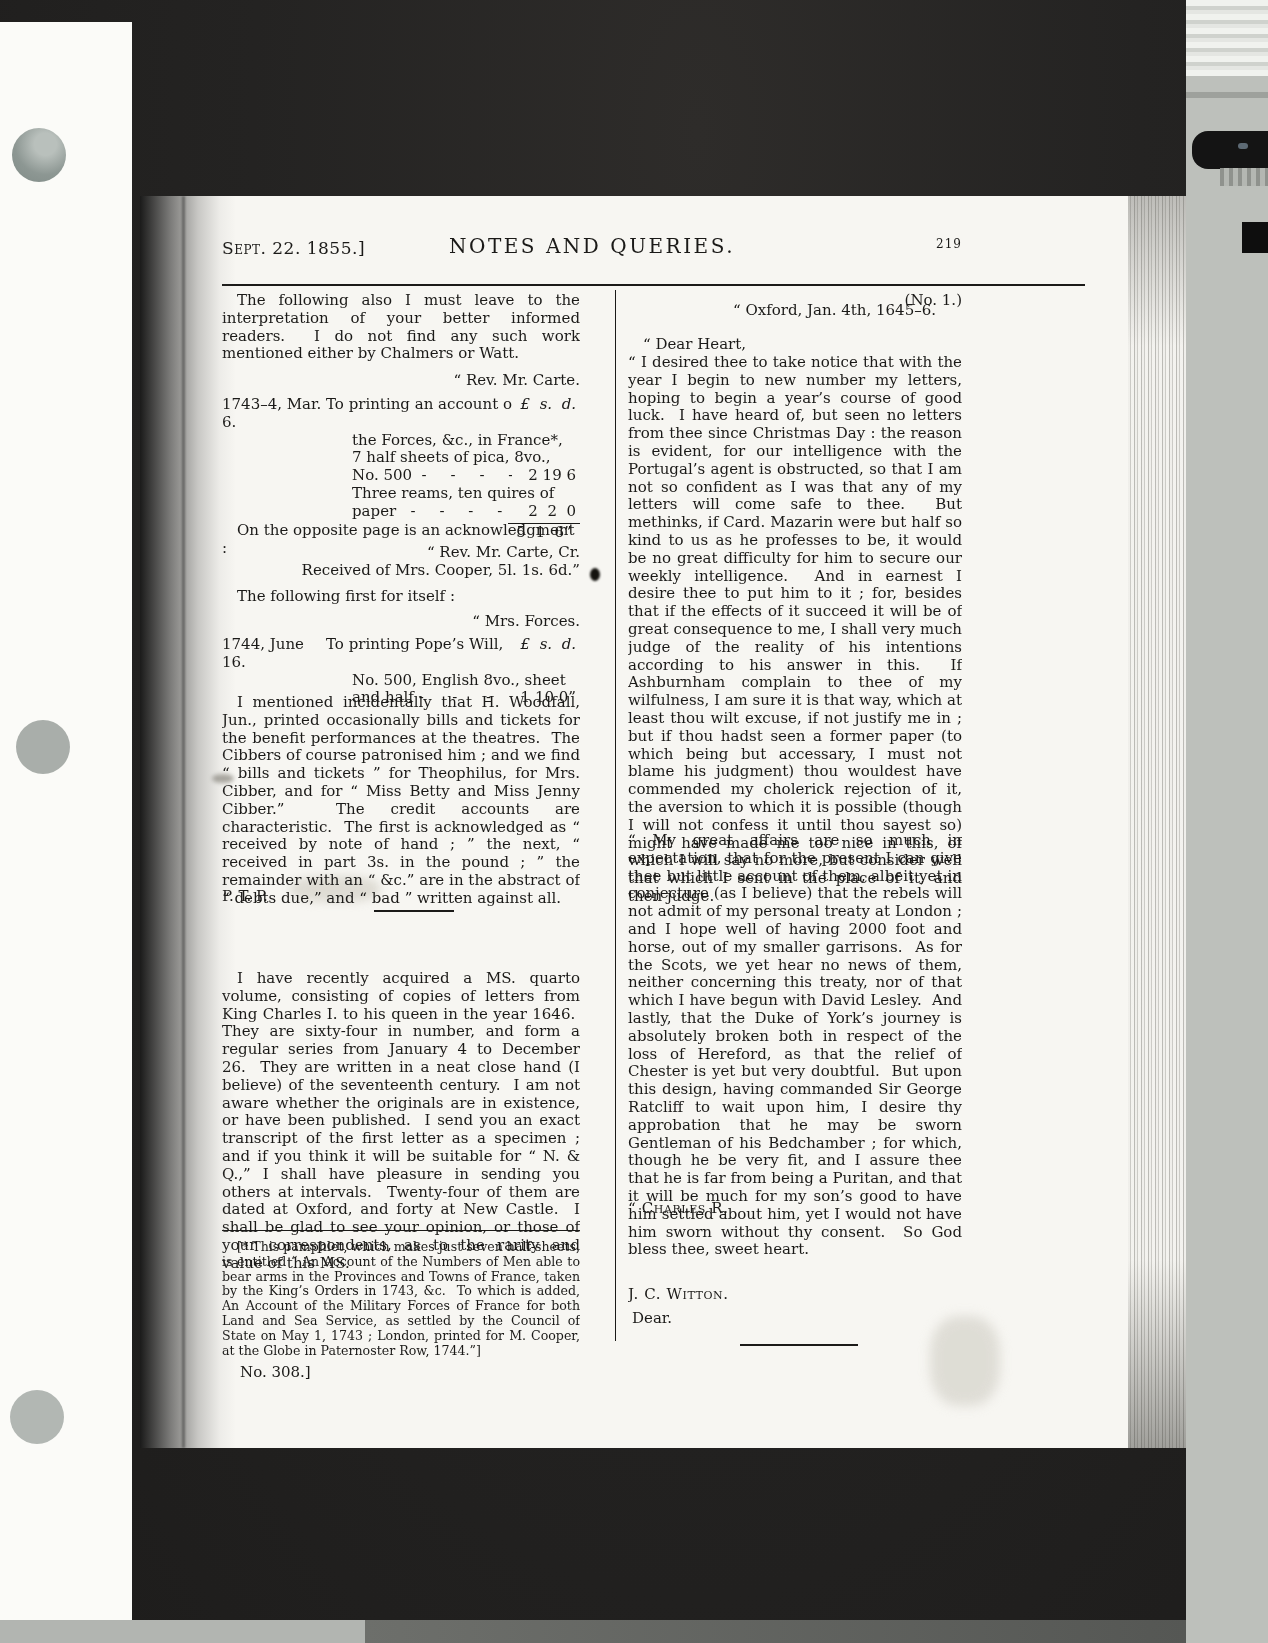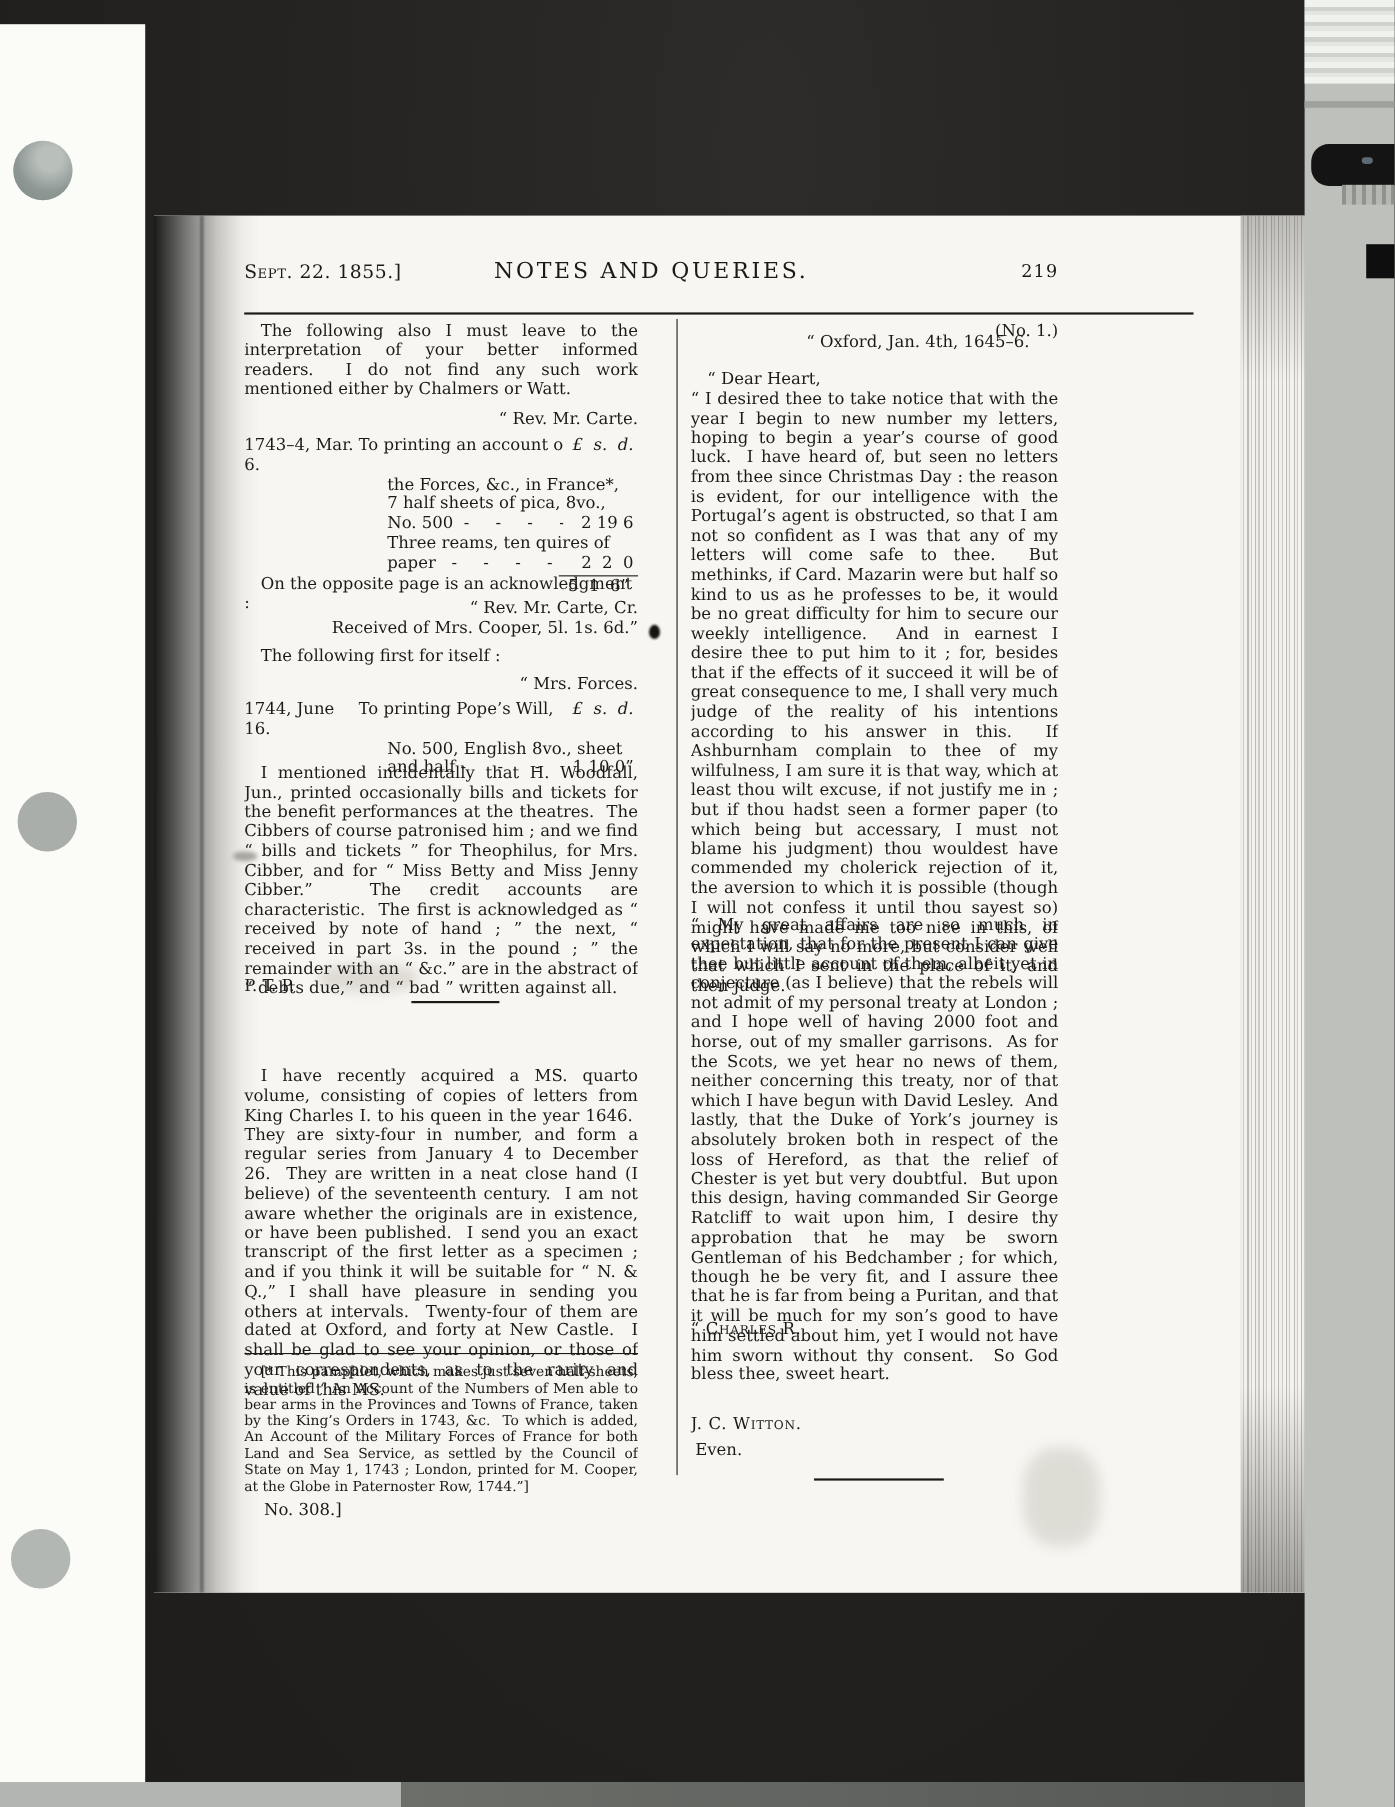--- a/index.html
+++ b/index.html
@@ -36,21 +36,21 @@
   .binding-streak{position:absolute;left:42px;top:0;width:3px;height:1252px;background:rgba(30,30,30,.45);filter:blur(1px);}
   .fore-edge{position:absolute;right:0;top:0;width:58px;height:1252px;pointer-events:none;opacity:.9;
      background:repeating-linear-gradient(90deg,#efeeea 0 2px,#c7c6c1 2px 3px,#f3f2ee 3px 6px,#b5b4af 6px 7px);}
   .fore-edge-shade{position:absolute;right:0;top:0;width:58px;height:1252px;pointer-events:none;
      background:linear-gradient(180deg,rgba(90,90,85,.35),rgba(0,0,0,0) 12%,rgba(0,0,0,0) 85%,rgba(60,60,55,.45));}
 
   
   .header-row{position:absolute;left:82px;top:38px;width:740px;height:30px;}
   .hdr-date{position:absolute;left:0;top:4px;font-size:17px;font-variant:small-caps;letter-spacing:.5px;}
   .hdr-title{position:absolute;left:0;right:0;text-align:center;top:0;font-size:20px;letter-spacing:2.5px;}
-  .hdr-num{position:absolute;right:0;top:3px;font-size:16px;letter-spacing:1px;}
+  .hdr-num{position:absolute;right:0;top:3px;font-size:12px;letter-spacing:1px;}
   .header-rule{position:absolute;left:82px;top:88px;width:863px;border-top:2.5px solid #1b1a18;}
   .col-divider{position:absolute;left:475px;top:94px;width:0;height:1051px;border-left:1.6px solid #1b1a18;}
 
   
   .col{position:absolute;top:96px;overflow:hidden;font-size:15px;line-height:17.8px;}
   .left-col{left:82px;width:358px;height:1160px;}
   .right-col{left:488px;width:334px;height:1160px;}
   .blk{position:absolute;left:0;width:100%;}
   .just{text-align:justify;}
   .ctr{text-align:right;}
@@ -181,21 +181,21 @@
     <div class="col right-col">
       <div class="blk ctr" style="top:0;">(No. 1.)</div>
       <div class="blk" style="top:10px;text-align:right;padding-right:26px;width:308px;">“ Oxford, Jan. 4th, 1645–6.</div>
       <div class="blk" style="top:44px;padding-left:15px;">“ Dear Heart,</div>
 
       <div class="blk just" style="top:62px;height:478px;">“ I desired thee to take notice that with the year I begin to new number my letters, hoping to begin a year’s course of good luck.&nbsp; I have heard of, but seen no letters from thee since Christmas Day :  the reason is evident, for our intelligence with the Portugal’s agent is obstructed, so that I am not so confident as I was that any of my letters will come safe to thee.&nbsp; But methinks, if Card. Mazarin were but half so kind to us as he professes to be, it would be no great difficulty for him to secure our weekly intelligence.&nbsp; And in earnest I desire thee to put him to it ; for, besides that if the effects of it succeed it will be of great consequence to me, I shall very much judge of the reality of his intentions according to his answer in this.&nbsp; If Ashburnham complain to thee of my wilfulness, I am sure it is that way, which at least thou wilt excuse, if not justify me in ; but if thou hadst seen a former paper (to which being but accessary, I must not blame his judgment) thou wouldest have commended my cholerick rejection of it, the aversion to which it is possible (though I will not confess it until thou sayest so) might have made me too nice in this, of which I will say no more, but consider well that which I sent in the place of it, and then judge.</div>
       <div class="blk just" style="top:540px;height:356px;">“ My great affairs are so much in expectation, that for the present I can give thee but little account of them, albeit yet in conjecture (as I believe) that the rebels will not admit of my personal treaty at London ; and I hope well of having 2000 foot and horse, out of my smaller garrisons.&nbsp; As for the Scots, we yet hear no news of them, neither concerning this treaty, nor of that which I have begun with David Lesley.&nbsp; And lastly, that the Duke of York’s journey is absolutely broken both in respect of the loss of Hereford, as that the relief of Chester is yet but very doubtful.&nbsp; But upon this design, having commanded Sir George Ratcliff to wait upon him, I desire thy approbation that he may be sworn Gentleman of his Bedchamber ; for which, though he be very fit, and I assure thee that he is far from being a Puritan, and that it will be much for my son’s good to have him settled about him, yet I would not have him sworn without thy consent.&nbsp; So God bless thee, sweet heart.</div>
 
       <div class="blk sig-right smallcaps" style="top:908px;padding-right:24px;width:310px;">“ Charles R.</div>
       <div class="blk sig-right smallcaps" style="top:994px;padding-right:10px;width:324px;">J. C. Witton.</div>
-      <div class="blk" style="top:1018px;padding-left:4px;">Even.</div>
+      <div class="blk" style="top:1018px;padding-left:4px;">Dear.</div>
 
       <div class="end-rule" style="top:1052px;"></div>
     </div>
 
     <div class="smudge1"></div>
     <div class="smudge2"></div>
 
     <div class="binding-shadow"></div>
     <div class="binding-streak"></div>
     <div class="fore-edge"></div>

